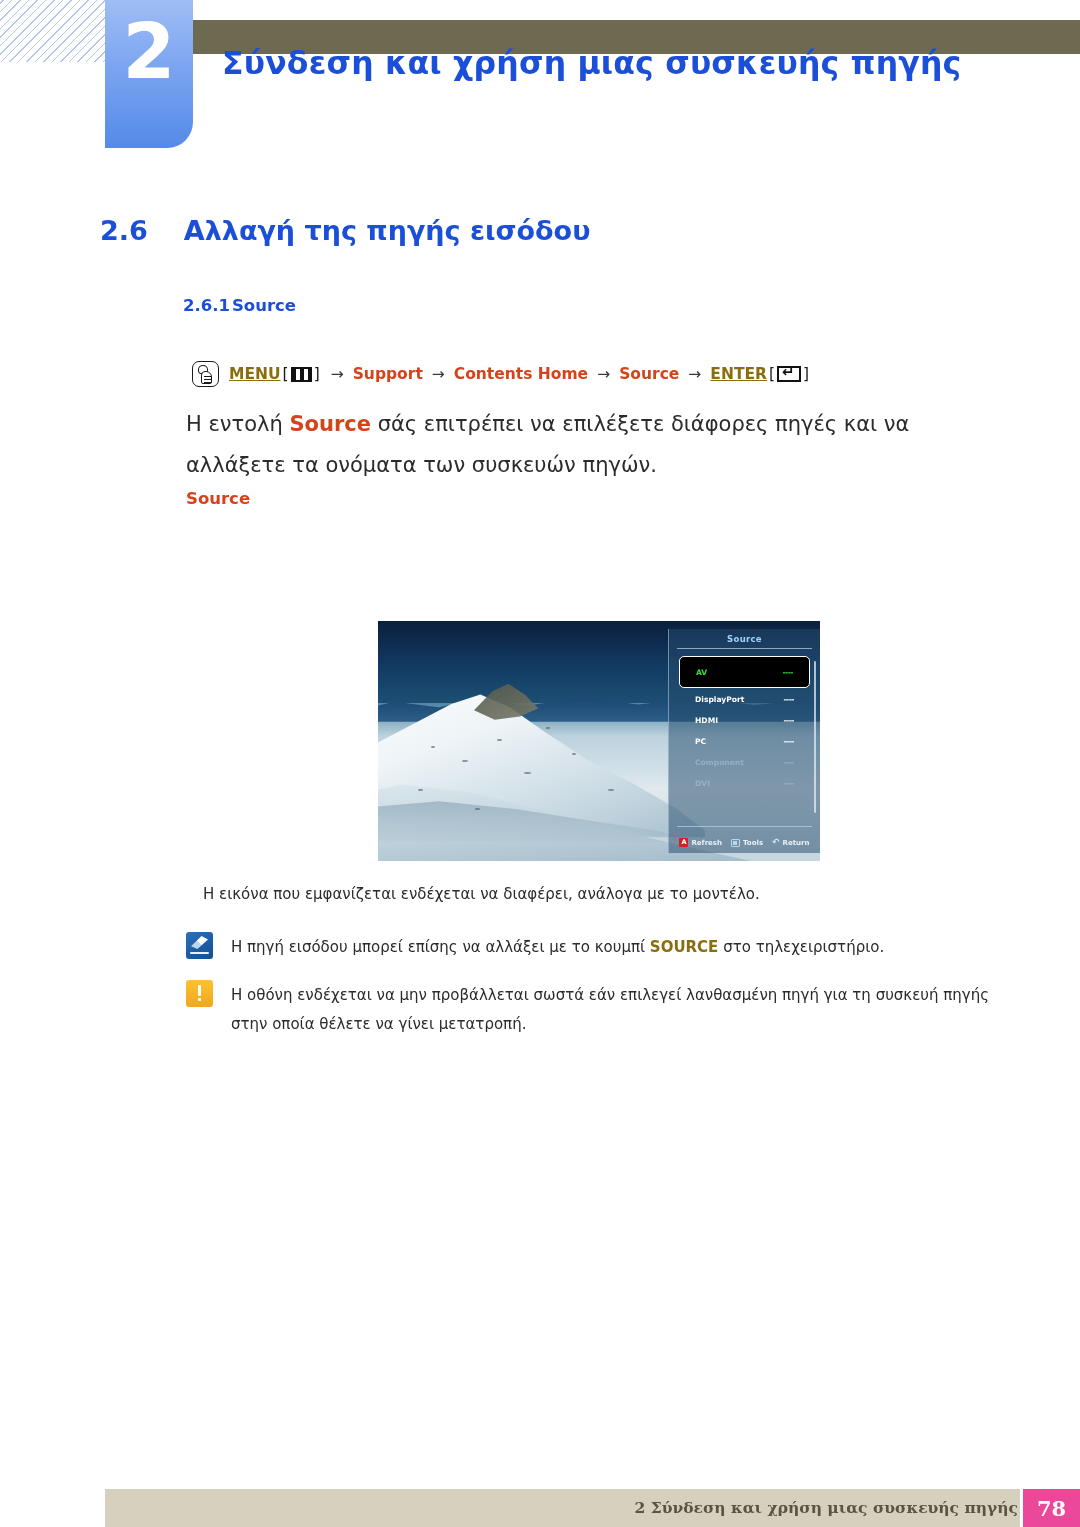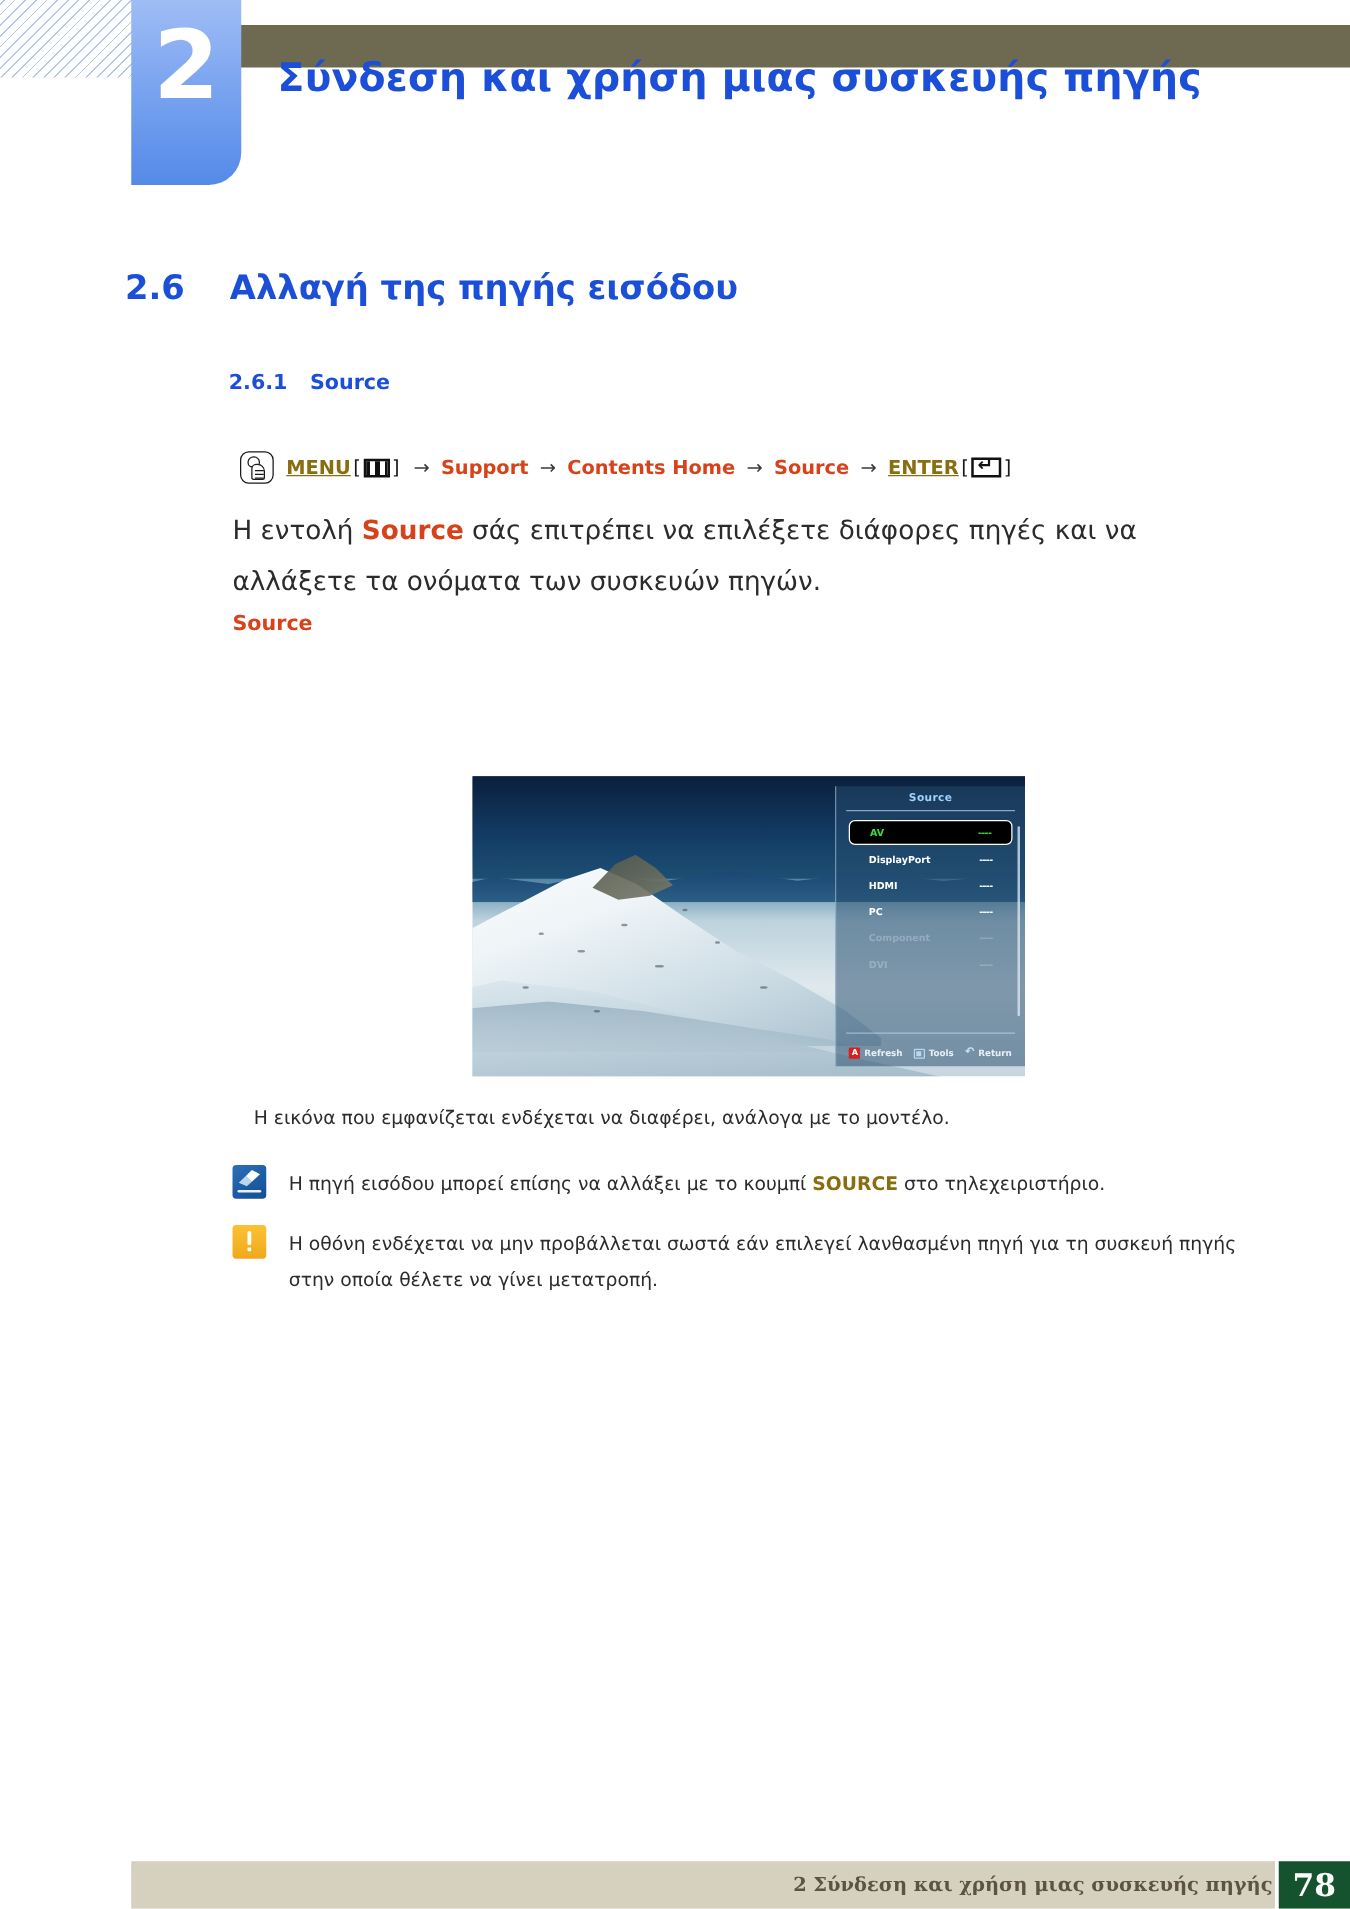--- a/index.html
+++ b/index.html
@@ -44,21 +44,21 @@
   
   .h2-row {
     position: absolute; left: 100px; top: 215px;
     display: flex; align-items: baseline; gap: 36px;
   }
   .h2-num { font-size: 27px; font-weight: 700; color: #1c4fd8; }
   .h2-text { font-size: 27px; font-weight: 700; color: #1c4fd8; }
 
   .h3-row {
     position: absolute; left: 183px; top: 296px;
-    display: flex; align-items: baseline; gap: 18px;
+    display: flex; align-items: baseline; gap: 2px;
   }
   .h3-num { font-size: 16.5px; font-weight: 700; color: #1c4fd8; }
   .h3-text { font-size: 16.5px; font-weight: 700; color: #1c4fd8; }
 
   
   .menupath {
     position: absolute; left: 192px; top: 361px;
     display: flex; align-items: center; gap: 0px;
     font-size: 15.5px; font-weight: 700; white-space: nowrap;
   }
@@ -166,21 +166,21 @@
   }
   .osd-list { position: relative; margin-top: 7px; padding: 0 10px; }
   .osd-item {
     display: flex; align-items: center; justify-content: space-between;
     height: 21px; padding: 0 16px; font-size: 7.6px; font-weight: 700;
     color: #ffffff;
   }
   .osd-item .dash { font-size: 7.6px; color: #ffffff; letter-spacing: -0.5px; }
   .osd-item.selected {
     background: #000; border: 1.4px solid #ffffff; border-radius: 5px;
-    height: 20px; margin-bottom: 1px;
+    height: 32px; margin-bottom: 1px;
   }
   .osd-item.selected .lbl, .osd-item.selected .dash { color: #35e03a; }
   .osd-item.dim { color: rgba(215,230,240,0.33); }
   .osd-item.dim .dash { color: rgba(215,230,240,0.33); }
   .osd-scroll {
     position: absolute; right: 4px; top: 32px; width: 2px; height: 152px;
     background: rgba(225,235,245,0.75); border-radius: 1px;
   }
   .osd-foot-rule {
     position: absolute; left: 8px; right: 8px; bottom: 26px; height: 1px;
@@ -249,23 +249,23 @@
     position: absolute; left: 105px; top: 1489px; width: 915px; height: 38px;
     background: #d6d0bf;
   }
   .footer-text {
     position: absolute; right: 62px; top: 1498px;
     font-size: 15.5px; font-weight: 700; color: #5c5344;
     font-family: "DejaVu Serif", serif;
   }
   .footer-page {
     position: absolute; right: 0px; top: 1489px; width: 57px; height: 38px;
-    background: #14532d; color: #ffffff;
+    background: #ec4899; color: #ffffff;
     font-family: "DejaVu Serif", serif;
-    font-size: 25px; font-weight: 700;
+    font-size: 21px; font-weight: 700;
     display: flex; align-items: center; justify-content: center;
   }
 </style>
 </head>
 <body>
 
 <div class="page">
 
   <div class="hatch"></div>
   <div class="olive-bar"></div>

